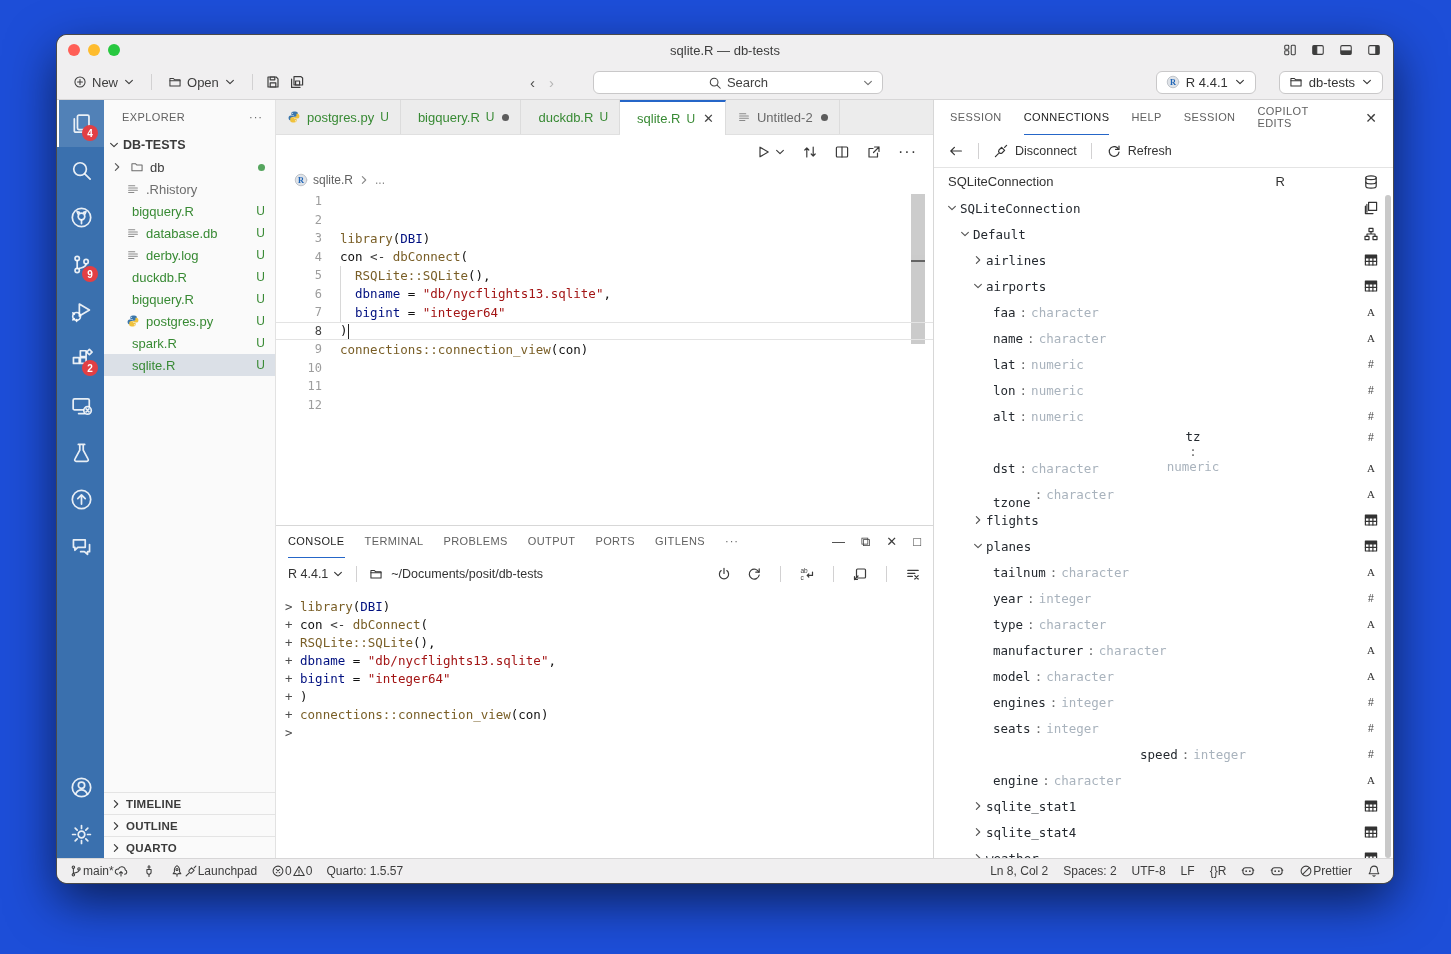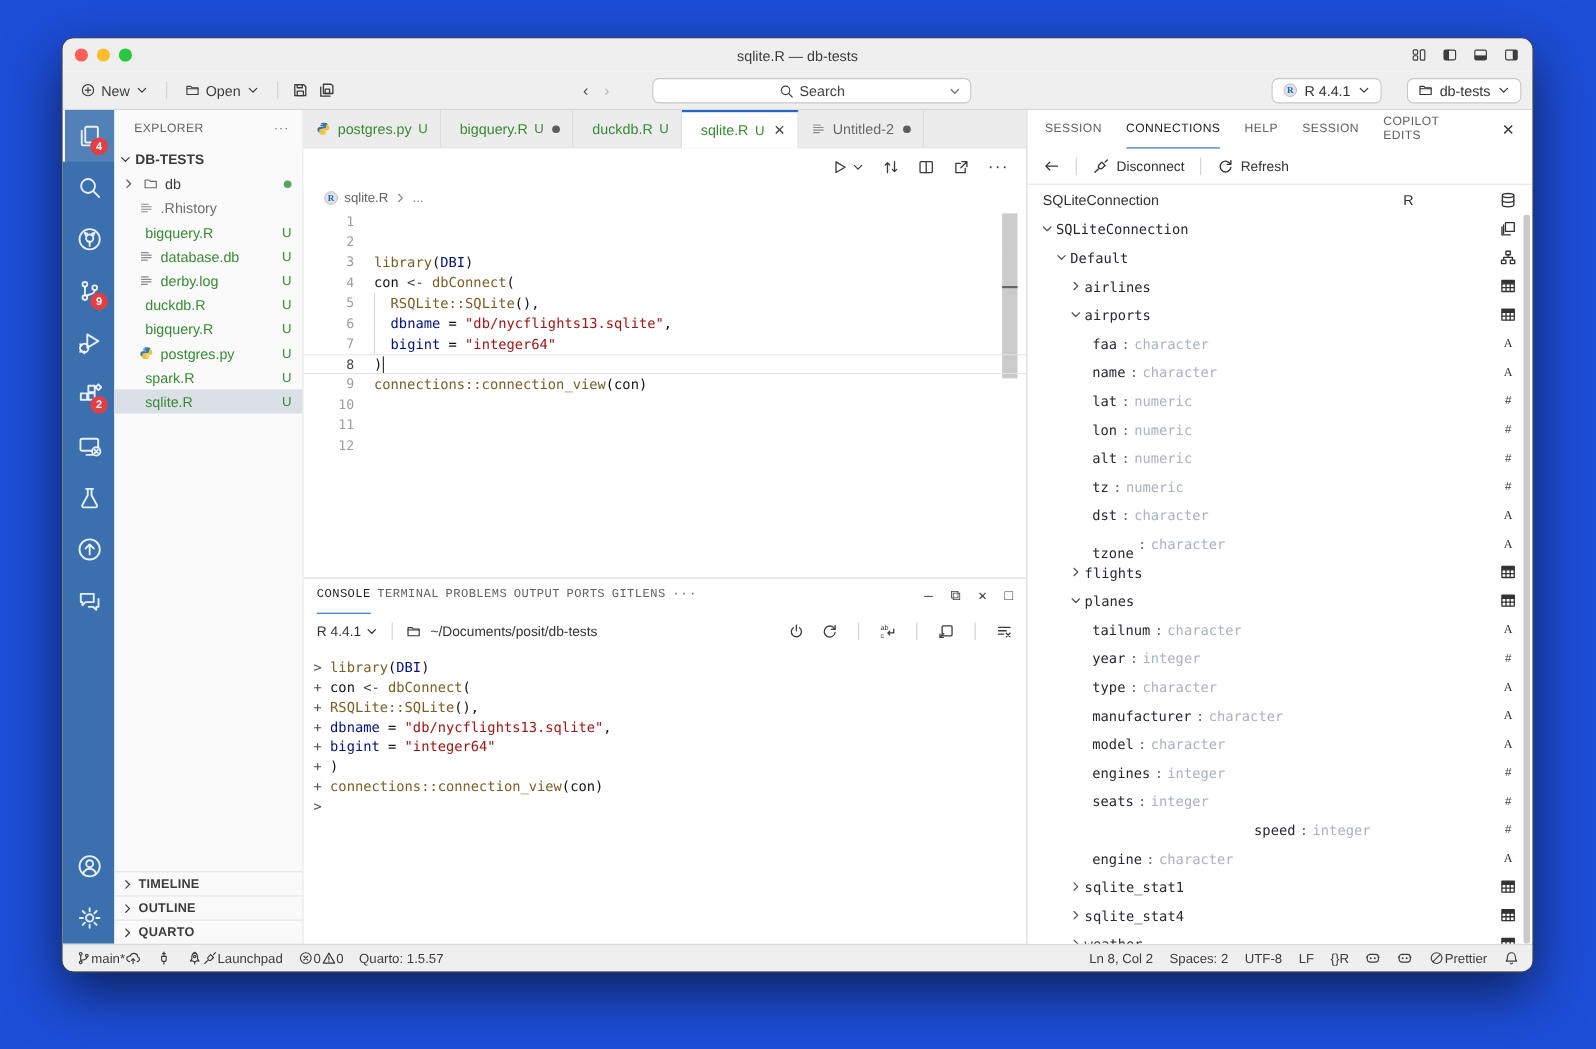--- a/index.html
+++ b/index.html
@@ -77,21 +77,21 @@
   .cl .ct{margin-left:18px;white-space:pre;color:#111;}
   .cl.cur{box-shadow:inset 0 1px 0 #e3e3e3, inset 0 -1px 0 #e3e3e3;}
   .cl.cur .ln{color:#444;}
   .cl.ig::before{content:"";position:absolute;left:64px;top:0;bottom:0;border-left:1px solid #d8d8d8;}
   .seg.fn{color:#795e26;} .seg.param{color:#001080;} .seg.str{color:#a31515;} .seg.op{color:#3d3d3d;} .seg.prompt{color:#4f4f4f;}
   .cursor{display:inline-block;width:1.5px;height:15px;background:#222;vertical-align:middle;margin-left:0px;}
   .ed-scroll{position:absolute;right:8px;top:2px;width:14px;height:150px;background:#c3c3c3;opacity:.85;}
   .ed-scroll .mark{position:absolute;left:0;right:0;top:66px;height:2px;background:#4a4a4a;}
   
   .panel{flex:1;border-top:1px solid #d7d7d7;display:flex;flex-direction:column;min-height:0;}
-  .ptabs{height:32px;display:flex;align-items:center;padding:0 12px;gap:6px;flex:0 0 auto;font-family:Liberation Mono, monospace;}
+  .ptabs{height:32px;display:flex;align-items:center;padding:0 12px;gap:20px;flex:0 0 auto;}
   .ptab{font-size:11px;letter-spacing:.4px;color:#616161;height:100%;display:flex;align-items:center;border-bottom:1.5px solid transparent;}
   .ptab.on{color:#1e1e1e;border-bottom:1.5px solid #2566c8;}
   .ptabs .pright{margin-left:auto;display:flex;gap:16px;color:#3b3b3b;align-items:center;}
   .ctoolbar{height:33px;display:flex;align-items:center;padding:0 12px;gap:8px;font-size:12.5px;color:#333;flex:0 0 auto;}
   .ctoolbar .cicons{margin-left:auto;display:flex;gap:14px;align-items:center;color:#3b3b3b;}
   .consolebody{flex:1;padding:8px 0 0 9px;font-family:"DejaVu Sans Mono",monospace;font-size:12.5px;overflow:hidden;}
   .consline{height:18px;white-space:pre;color:#111;}
   
   .rightpanel{flex:1;border-left:1px solid #d7d7d7;display:flex;flex-direction:column;background:#fff;position:relative;min-width:0;}
   .rtabs{height:35px;display:flex;align-items:center;padding:0 16px;gap:22px;flex:0 0 auto;}
@@ -869,21 +869,21 @@
             <div class="trow" style="padding-left: 59px;">
               <span class="tname" style="color: rgb(36, 41, 47);">alt</span>
               <span class="colon">:</span>
               <span class="dtype">numeric</span>
               <span class="ricon">
                 <svg viewBox="0 0 16 16" width="16" height="16" fill="none" stroke="currentColor" stroke-width="1.2" stroke-linecap="round" stroke-linejoin="round">
                   <text x="8" y="11.6" text-anchor="middle" font-size="10.5" font-family="Liberation Sans, sans-serif" fill="#444" stroke="none">#</text>
                 </svg>
               </span>
             </div>
-            <div class="trow" style="padding-left: 59px;">
+            <div class="trow" style="padding-left: 59px; flex-direction: column;">
               <span class="tname" style="color: rgb(36, 41, 47);">tz</span>
               <span class="colon">:</span>
               <span class="dtype">numeric</span>
               <span class="ricon">
                 <svg viewBox="0 0 16 16" width="16" height="16" fill="none" stroke="currentColor" stroke-width="1.2" stroke-linecap="round" stroke-linejoin="round">
                   <text x="8" y="11.6" text-anchor="middle" font-size="10.5" font-family="Liberation Sans, sans-serif" fill="#444" stroke="none">#</text>
                 </svg>
               </span>
             </div>
             <div class="trow" style="padding-left: 59px;">

